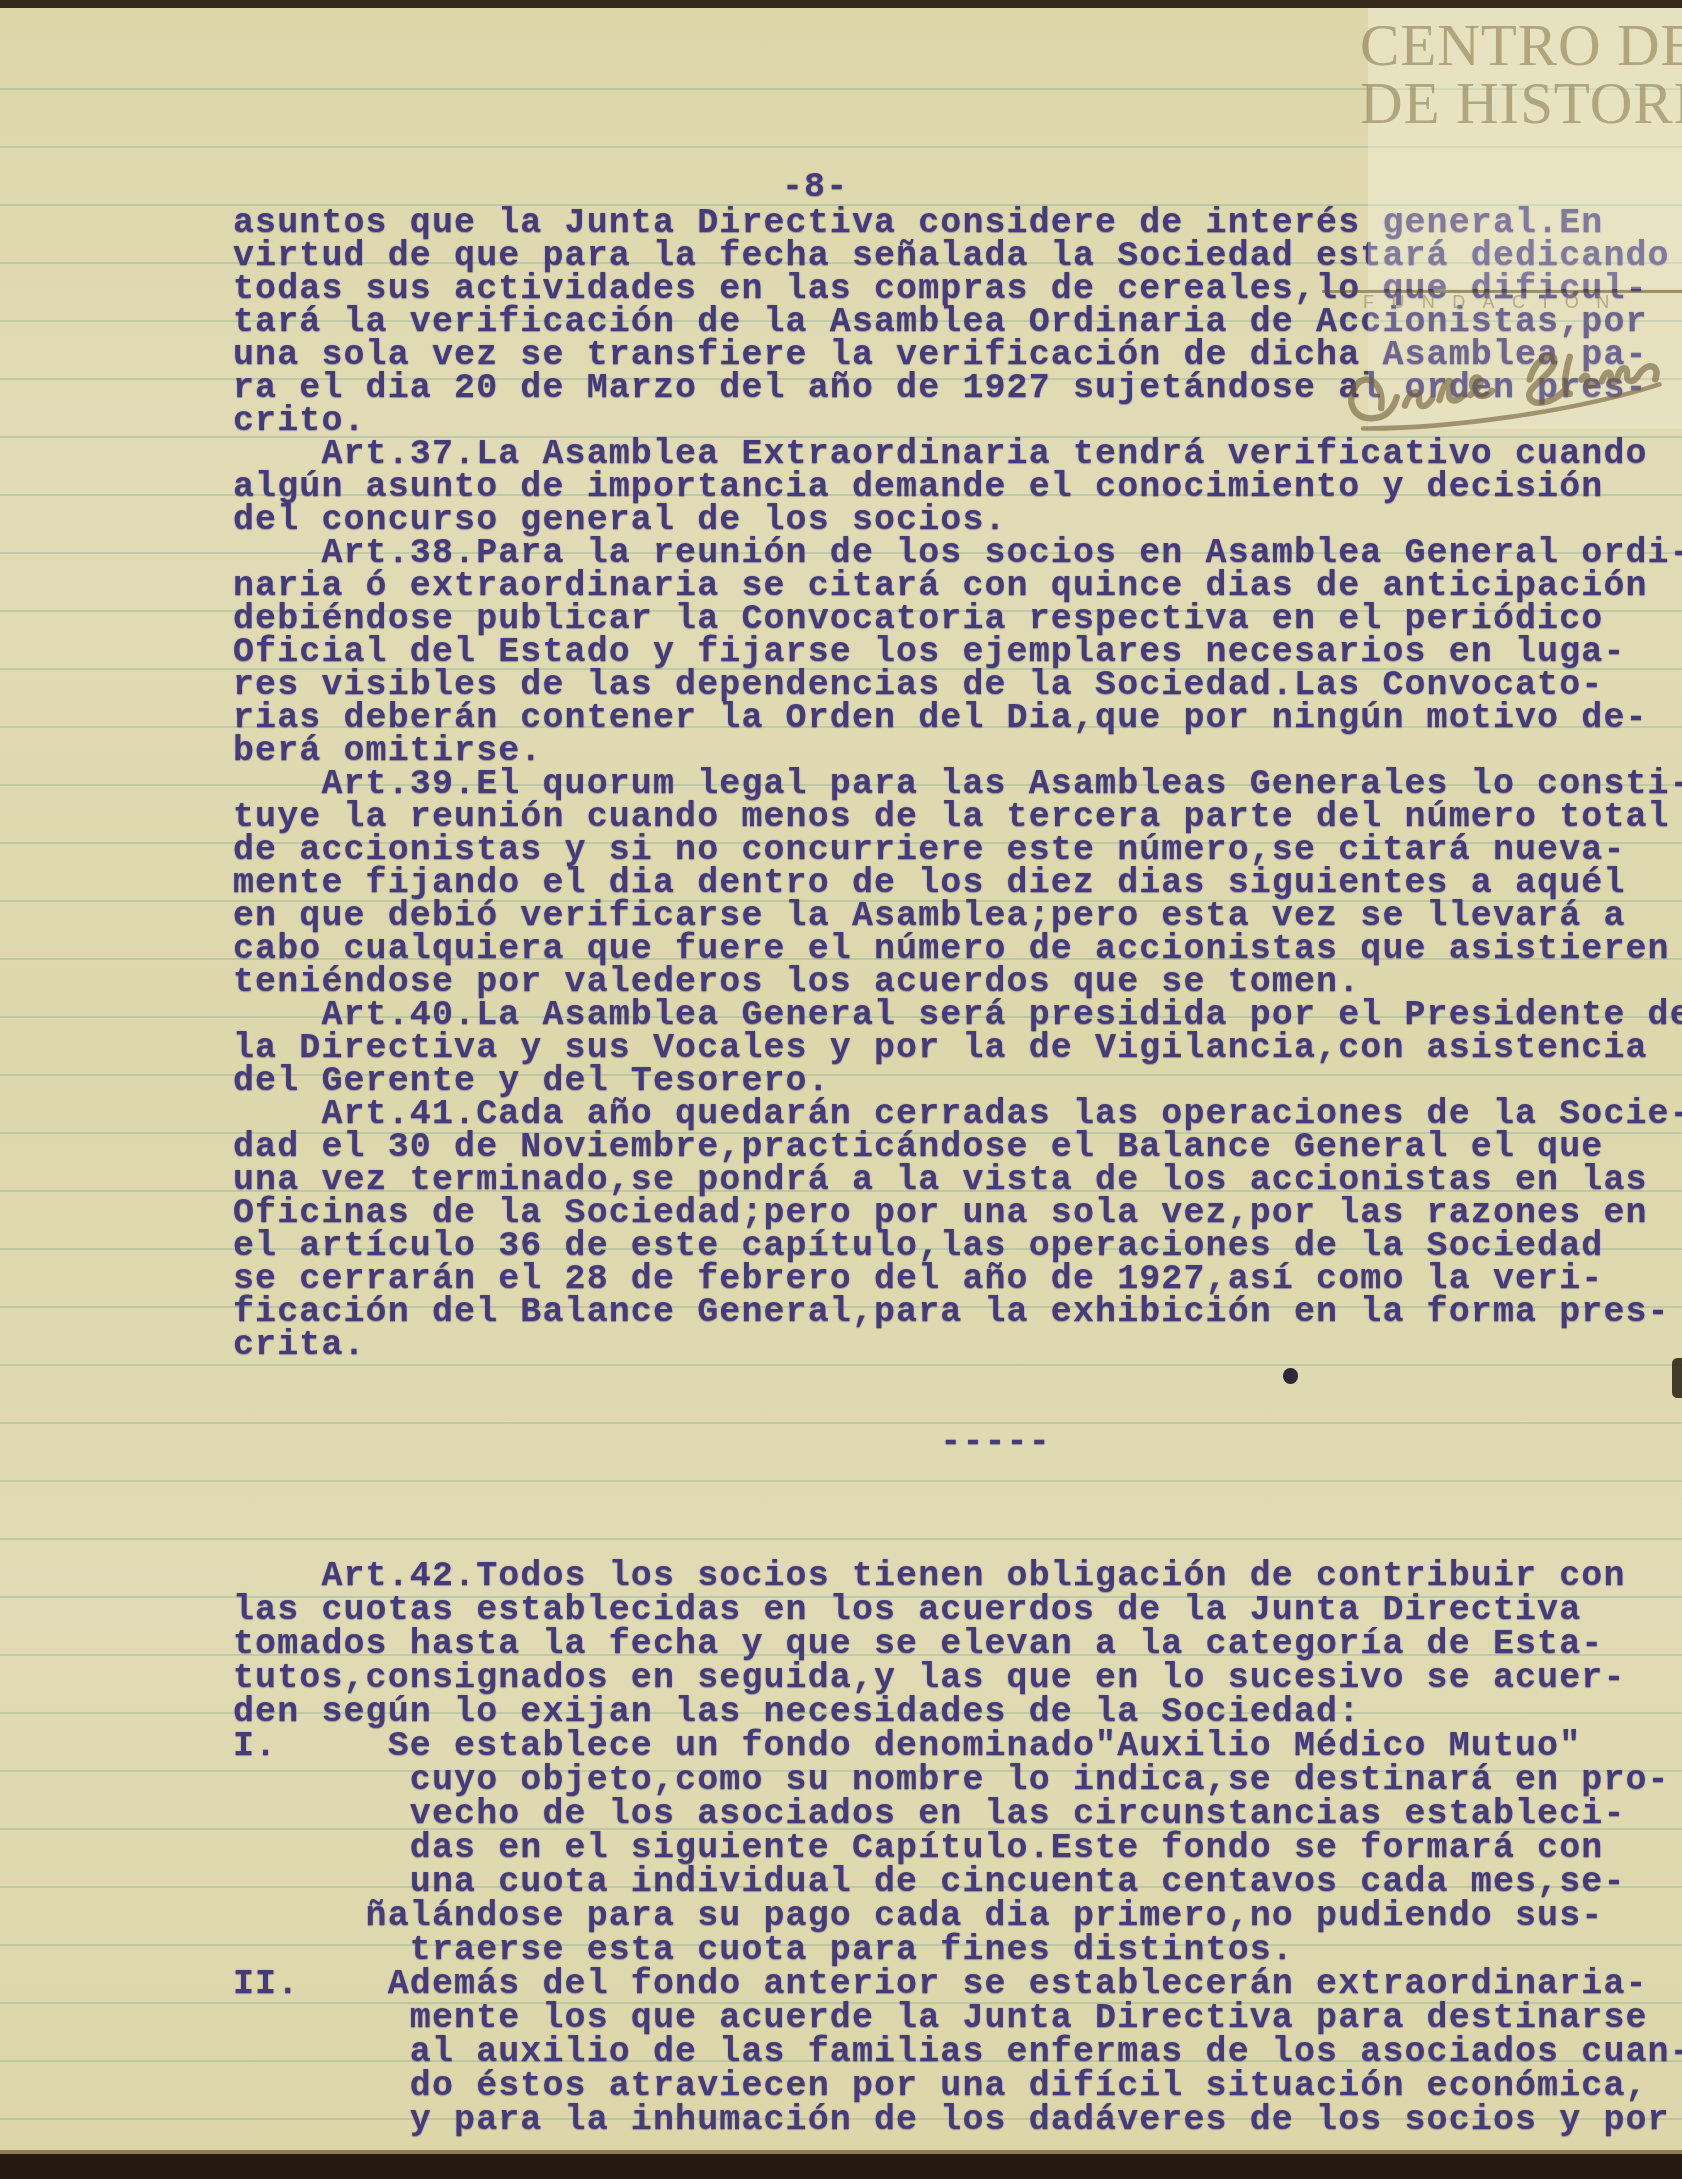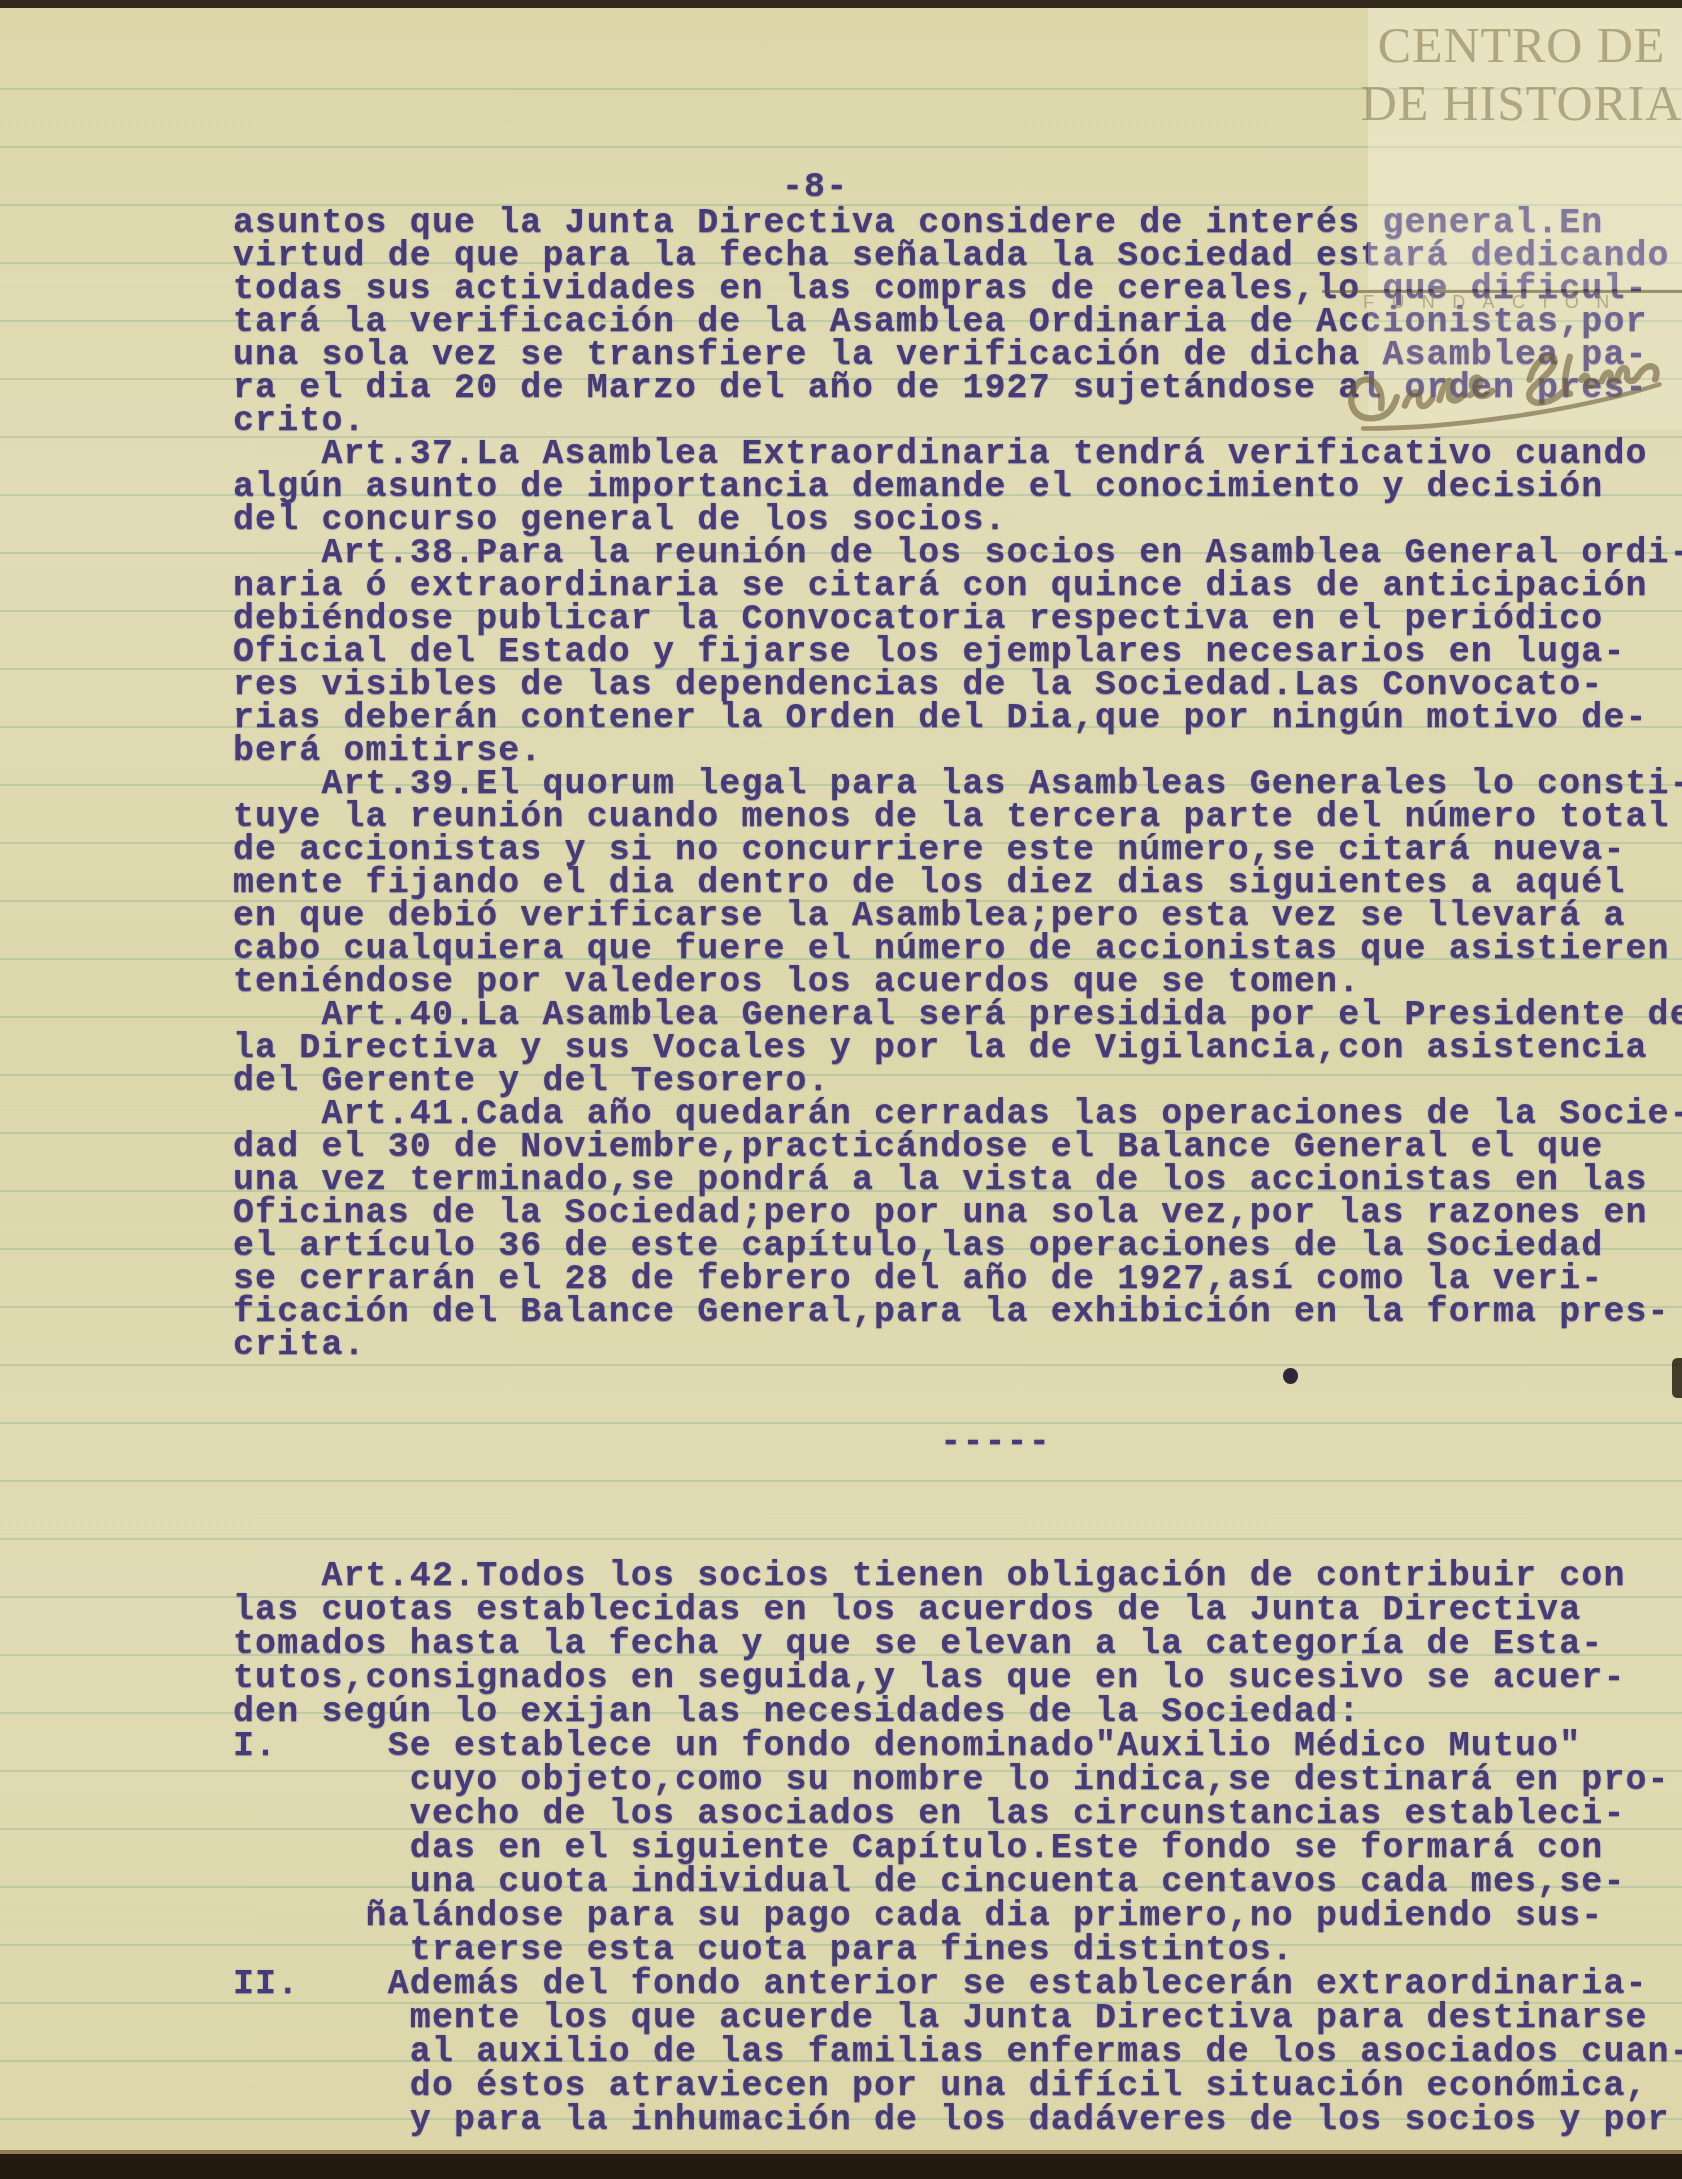--- a/index.html
+++ b/index.html
@@ -29,21 +29,21 @@
   #block-body{top:207px;}
   #block-heading{top:1425px;line-height:35px;}
   #block-items{top:1559px;line-height:34px;}
   
   #wm-band{position:absolute;left:1368px;top:7.3px;width:314px;height:282px;background:var(--wmband);z-index:5;}
   #wm-band2{position:absolute;left:1368px;top:292px;width:314px;height:137px;background:rgba(252,248,234,0.22);z-index:5;}
   #wm-underline{position:absolute;left:1322px;top:290px;width:360px;height:2.7px;background:var(--wmline);z-index:6;}
   #wm-title{
     position:absolute;left:1360px;top:16.4px;width:323px;z-index:6;
     font-family:"Liberation Serif","DejaVu Serif",serif;
-    font-size:50px;line-height:58px;color:var(--wmtext);
+    font-size:59px;line-height:58px;color:var(--wmtext);
     text-align:center;letter-spacing:0.9px;white-space:nowrap;
   }
   #wm-foundation{
     position:absolute;left:1363px;top:292px;width:319px;z-index:6;
     font-family:"Liberation Sans","DejaVu Sans",sans-serif;
     font-size:18px;letter-spacing:17.4px;color:var(--foundation);white-space:nowrap;
   }
   #wm-signature{position:absolute;left:1332px;top:340px;width:349px;height:95px;z-index:6;color:var(--signature);transform:rotate(-6deg);}
   
   #edge-top{position:absolute;left:0;top:0;width:1682px;height:8.2px;background:var(--topedge);z-index:8;}

